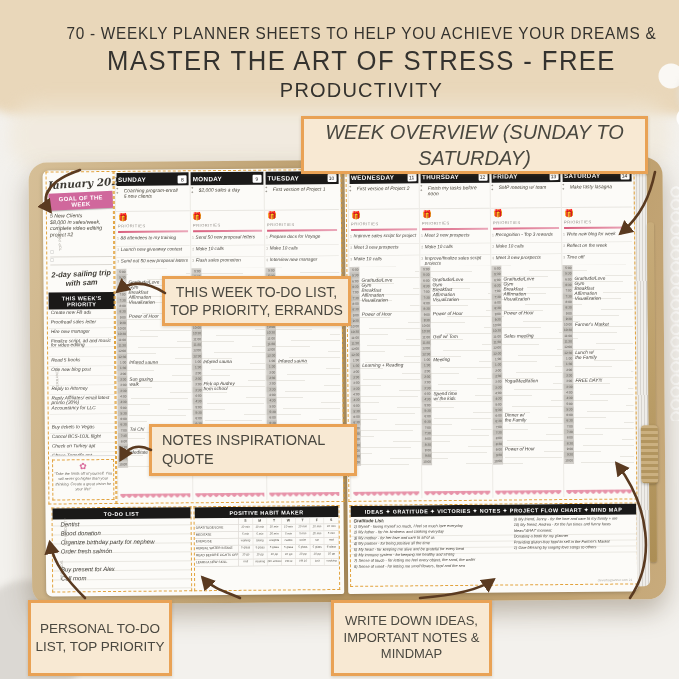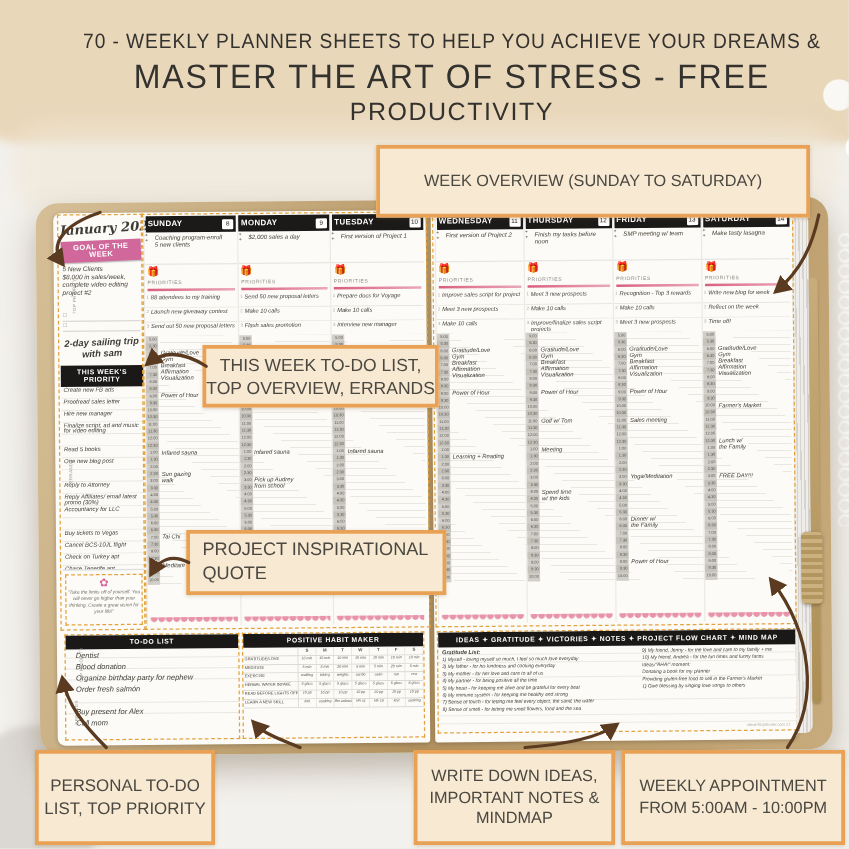--- a/index.html
+++ b/index.html
@@ -27,21 +27,21 @@
   .title{position:absolute;left:0;top:24px;width:100%;text-align:center;color:#34322e;}
   .t1{font-size:16.5px;letter-spacing:.8px;transform:scaleX(.93);}
   .t2{font-size:27px;letter-spacing:1.5px;margin-top:3px;transform:scaleX(.95);}
   .t3{font-size:20px;letter-spacing:1.2px;margin-top:2px;}
   
   .callout{position:absolute;background:#f8e9d3;border:3px solid #e9a255;color:#4a4840;
            display:flex;flex-direction:column;align-items:center;justify-content:center;
            text-align:center;box-shadow:0 1px 3px rgba(120,90,40,.25);line-height:1.3;z-index:30;}
   .c-goal{left:63px;top:116px;width:186px;height:52px;font-size:15px;}
   .c-overview{left:301px;top:116px;width:341px;height:52px;}
-  .c-overview .big{font-size:13px;}
+  .c-overview .big{font-size:20px;font-style:italic;}
   .c-overview .sub{font-size:10.5px;margin-top:2px;}
   .c-todo{left:162px;top:276px;width:183px;height:44px;font-size:14px;}
   .c-quote{left:149px;top:424px;width:192px;height:46px;font-size:14.5px;align-items:flex-start;padding-left:10px;text-align:left;}
   .c-personal{left:28px;top:600px;width:138px;height:70px;font-size:13.5px;}
   .c-habits{left:177px;top:600px;width:142px;height:70px;font-size:13.5px;}
   .c-ideas{left:331px;top:600px;width:155px;height:70px;font-size:13px;}
   .c-appt{left:497px;top:600px;width:173px;height:70px;font-size:13px;}
   
   .book{position:absolute;left:0;top:0;width:679px;height:679px;transform:rotate(-.5deg);z-index:10;}
   .cover{position:absolute;left:30px;top:160px;width:634px;height:442px;border-radius:18px;
@@ -967,25 +967,24 @@
 
       <div class="stack-right"></div>
     </div>
     <div class="band"></div>
     <div class="loop"></div>
   </div>
 
   <div class="callout c-overview">
     <div class="big">WEEK OVERVIEW (SUNDAY TO SATURDAY)</div>
   </div>
-  <div class="callout c-todo">THIS WEEK TO-DO LIST, TOP OVERVIEW, ERRANDS</div>
-  <div class="callout c-quote">PROJECT INSPIRATIONAL QUOTE</div>
+  <div class="callout c-todo">THIS WEEK TO-DO LIST, TOP PRIORITY, ERRANDS</div>
+  <div class="callout c-quote">NOTES INSPIRATIONAL QUOTE</div>
   <div class="callout c-personal">PERSONAL TO-DO LIST, TOP PRIORITY</div>
   <div class="callout c-ideas">WRITE DOWN IDEAS, IMPORTANT NOTES &amp; MINDMAP</div>
-  <div class="callout c-appt">WEEKLY APPOINTMENT FROM 5:00AM - 10:00PM</div>
 
   <svg class="arrows" viewBox="0 0 679 679">
     <defs>
       <marker id="ah" markerWidth="7" markerHeight="7" refX="4.2" refY="3" orient="auto">
         <path d="M0,0 L5.5,3 L0,6 z" fill="#5a3a20"></path>
       </marker>
     </defs>
     <g fill="none" stroke="#5a3a20" stroke-width="2.6" stroke-linecap="round" marker-end="url(#ah)">
       <path d="M 80 170 C 50 180, 39 196, 50 211"></path>
       <path d="M 655 172 C 650 196, 641 216, 621 233"></path>

